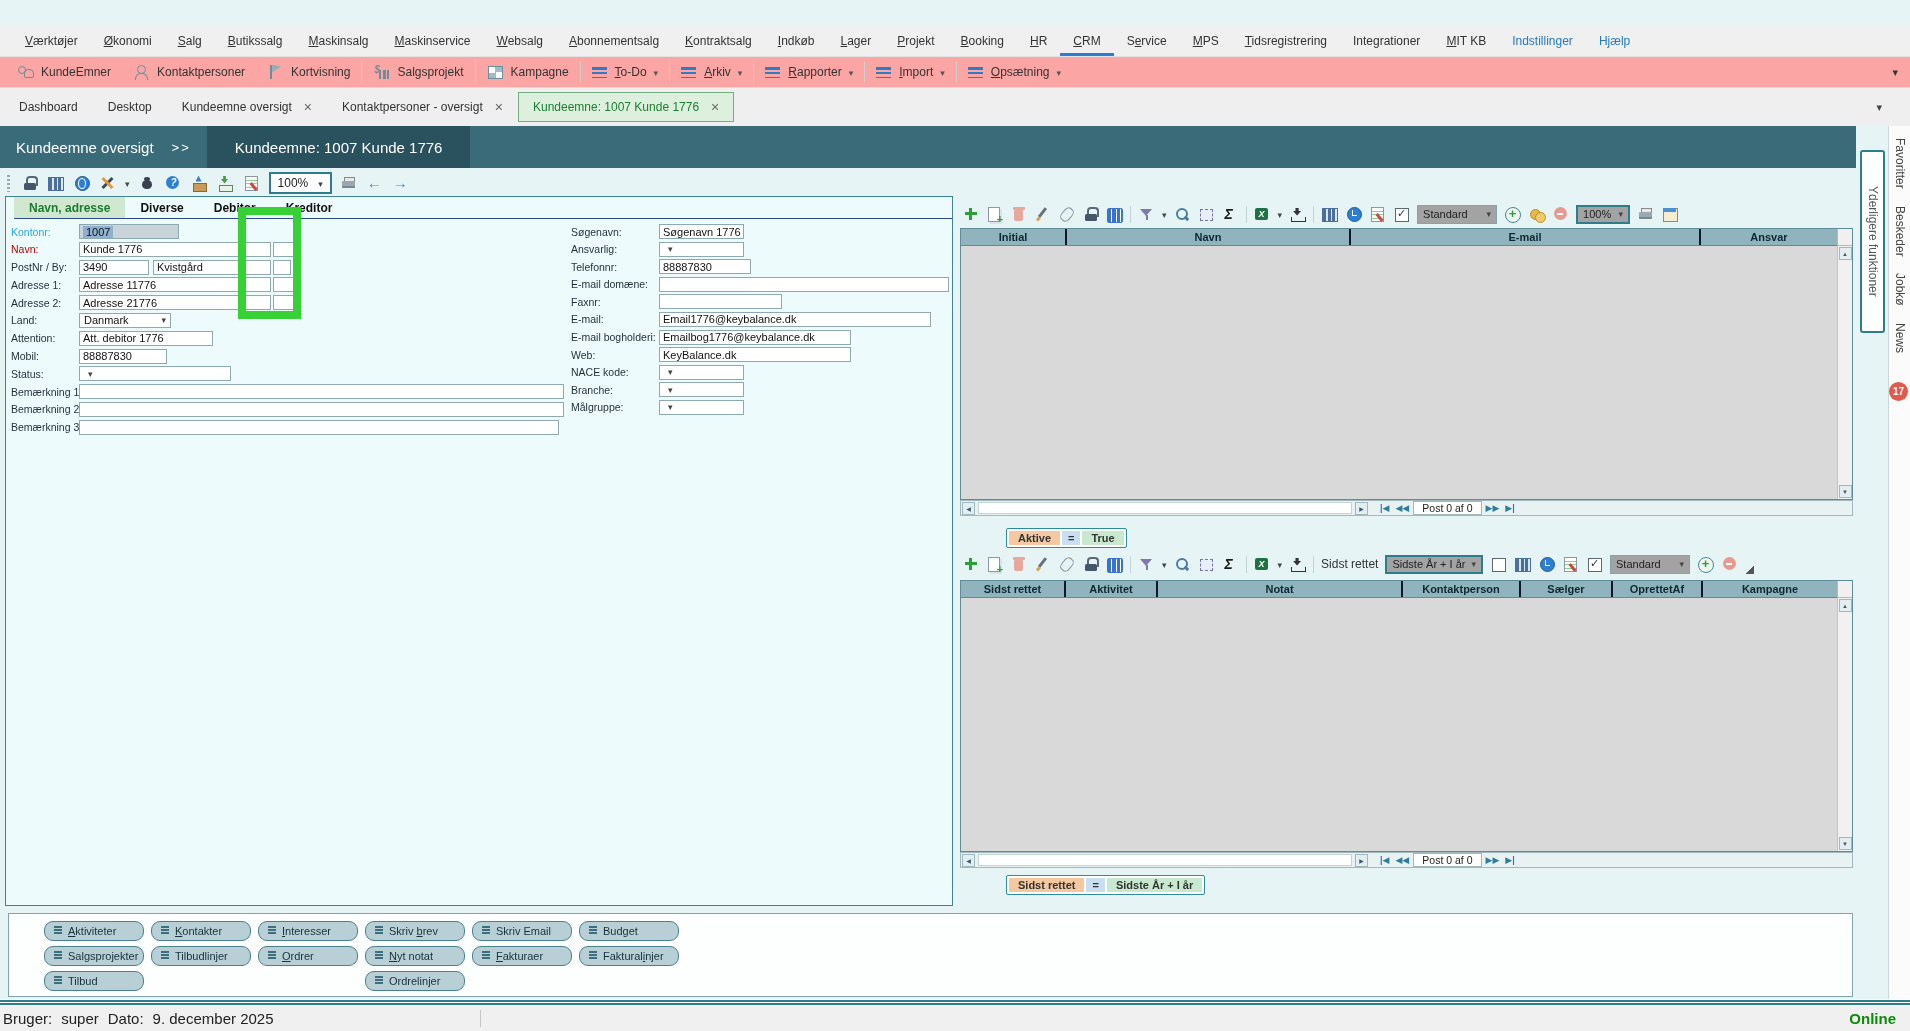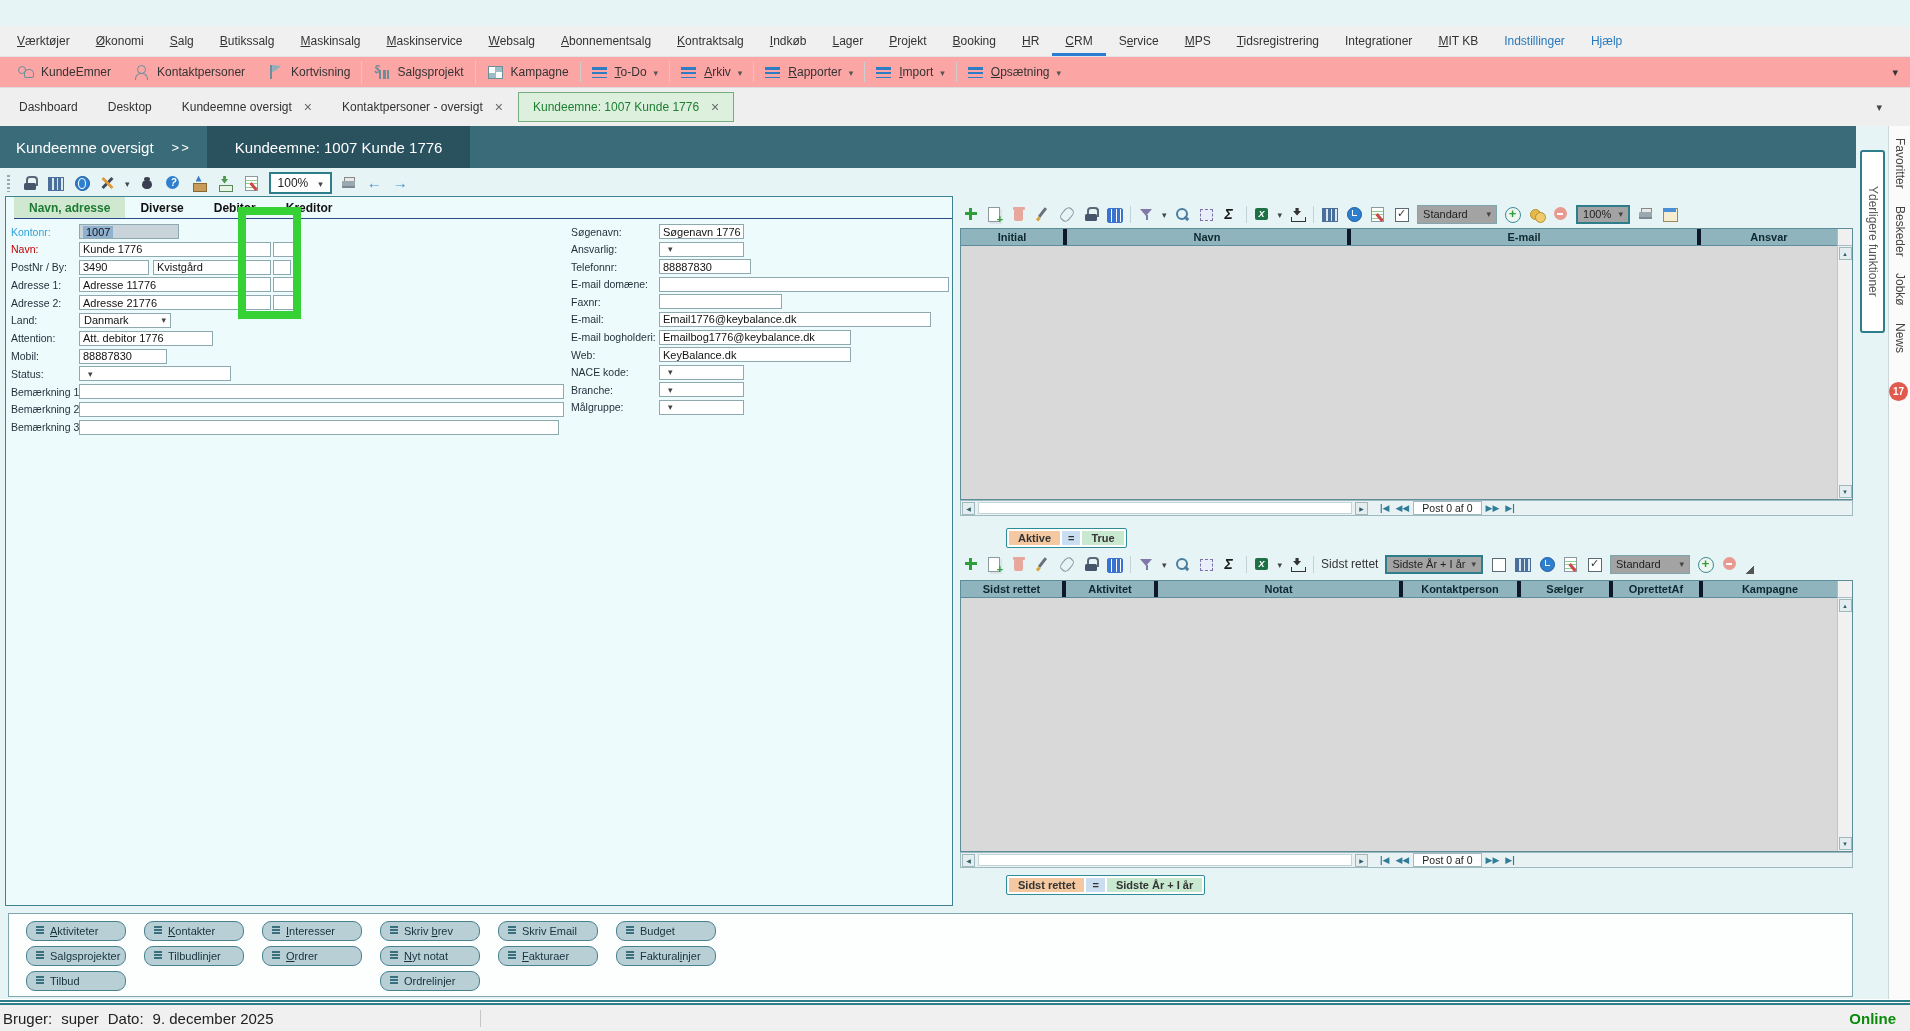--- a/index.html
+++ b/index.html
@@ -13,21 +13,21 @@
 .tb-logo{width:16px;height:16px;margin-right:9px;position:relative}
 .tb-logo::before{content:"K";position:absolute;left:2px;top:0px;font-size:13px;font-weight:bold;font-style:italic;color:#fff}
 .tb-title{font-size:12px}
 .tb-controls{margin-left:auto;display:flex;height:26px}
 .wbtn{width:44px;height:26px;display:flex;align-items:center;justify-content:center;position:relative}
 .wbtn-min::before{content:"";width:10px;height:1.5px;background:#fff}
 .wbtn-max::before{content:"";width:9px;height:9px;border:1.3px solid #fff}
 .wbtn-close::before{content:"×";font-size:17px;line-height:10px}
 
 
-.menubar{position:absolute;top:26px;left:0;right:0;height:31px;background:#f0f0f0;display:flex;align-items:center;padding-left:4px;border-bottom:1px solid #e2e2e2;z-index:5}
+.menubar{position:absolute;top:26px;left:0;right:0;height:31px;background:#f0f0f0;display:flex;align-items:center;padding-left:12px;border-bottom:1px solid #e2e2e2;z-index:5}
 .menu-item{padding:8px 13px 5px 13px;color:#333;white-space:nowrap;border-bottom:3px solid transparent}
 .menu-item.active{border-bottom:3px solid #2b7cd3}
 .menu-item.link{color:#2779bd}
 
 
 .toolbar{position:absolute;top:57px;left:0;right:0;height:31px;background:#fca5a5;display:flex;align-items:center;padding-left:6px;border-bottom:1px solid #dcdcdc;z-index:5}
 .tbtn{display:flex;align-items:center;gap:7px;padding:3px 11px;color:#333;white-space:nowrap}
 .tbtn.sep{border-left:1px solid #cfcfcf}
 .tb-caret{display:none}
 .tb-caret.show{display:inline-block}
@@ -179,21 +179,21 @@
 .gsel::after{content:"▾";font-size:9px;color:#444}
 .zoomsel{border:2px solid #2e7d8a;min-width:54px}
 .rangesel{border:2px solid #2e7d8a;min-width:96px}
 .gtb-label{font-size:12px;color:#333;white-space:nowrap}
 
 
 .gframe{position:absolute;border:1px solid #5d8d99;background:#d9d9d9;z-index:2}
 #grid-a{left:960px;top:228px;width:893px;height:272px}
 #grid-b{left:960px;top:580px;width:893px;height:272px}
 .ghead{position:absolute;left:0;top:0;right:15px;height:17px;display:flex;background:#8fb4bd;border-bottom:1px solid #5d8d99}
-.gh-cell{border-right:4px solid #0f172a;display:flex;align-items:center;justify-content:center;font-weight:bold;font-size:11px;color:#0e2830;overflow:hidden;white-space:nowrap}
+.gh-cell{border-right:2px solid #0f172a;display:flex;align-items:center;justify-content:center;font-weight:bold;font-size:11px;color:#0e2830;overflow:hidden;white-space:nowrap}
 #grid-a .gh-cell:nth-child(1){width:106px}
 #grid-a .gh-cell:nth-child(2){width:284px}
 #grid-a .gh-cell:nth-child(3){width:350px}
 #grid-a .gh-cell:nth-child(4){flex:1;border-right:none}
 #grid-b .gh-cell:nth-child(1){width:105px}
 #grid-b .gh-cell:nth-child(2){width:92px}
 #grid-b .gh-cell:nth-child(3){width:245px}
 #grid-b .gh-cell:nth-child(4){width:118px}
 #grid-b .gh-cell:nth-child(5){width:92px}
 #grid-b .gh-cell:nth-child(6){width:90px}
@@ -223,21 +223,21 @@
 
 .chip{position:absolute;display:flex;border:1.5px solid #2e8b98;background:#fff;padding:2px;gap:2px;align-items:center;font-size:11px;font-weight:bold;border-radius:2px;z-index:2}
 #chip-a{left:1006px;top:528px}
 #chip-b{left:1006px;top:875px}
 .chip-field{background:#f4c9a2;padding:1px 9px;color:#333}
 .chip-op{background:#c9def0;padding:1px 6px;color:#333}
 .chip-val{background:#c8e9cf;padding:1px 9px;color:#333}
 
 
 .actions{position:absolute;left:8px;top:913px;width:1845px;height:84px;background:#fdfefe;border:1px solid #7fa5ad;z-index:2}
-.arow{position:absolute;left:17px;display:grid;grid-template-columns:repeat(6,100px);column-gap:18px}
+.arow{position:absolute;left:35px;display:grid;grid-template-columns:repeat(6,100px);column-gap:7px}
 #arow-1{top:7px}
 #arow-2{top:32px}
 #arow-3{top:57px}
 .abtn{height:20px;background:#b9cfd6;border:1.5px solid #49818f;border-radius:9px;display:flex;align-items:center;gap:6px;padding:0 9px;font-size:11px;color:#16323c;white-space:nowrap;overflow:hidden}
 .abtn.col4{grid-column:4}
 .ic-menu-s{width:8px;height:10px;background:repeating-linear-gradient(180deg,#3a6f7d 0 1.6px,transparent 1.6px 3.2px);flex:none}
 
 
 .status-sep{position:absolute;left:0;top:999px;width:100%;height:7px;background:linear-gradient(#fff 0 1px,#2e7d8a 1px 3px,#fff 3px 4px,#2e7d8a 4px 6px,#f0f0f0 6px);z-index:6}
 .statusbar{position:absolute;left:0;top:1006px;width:100%;height:25px;background:#f0f0f0;display:flex;align-items:center;font-size:15px;color:#222;padding-left:3px;z-index:6}

